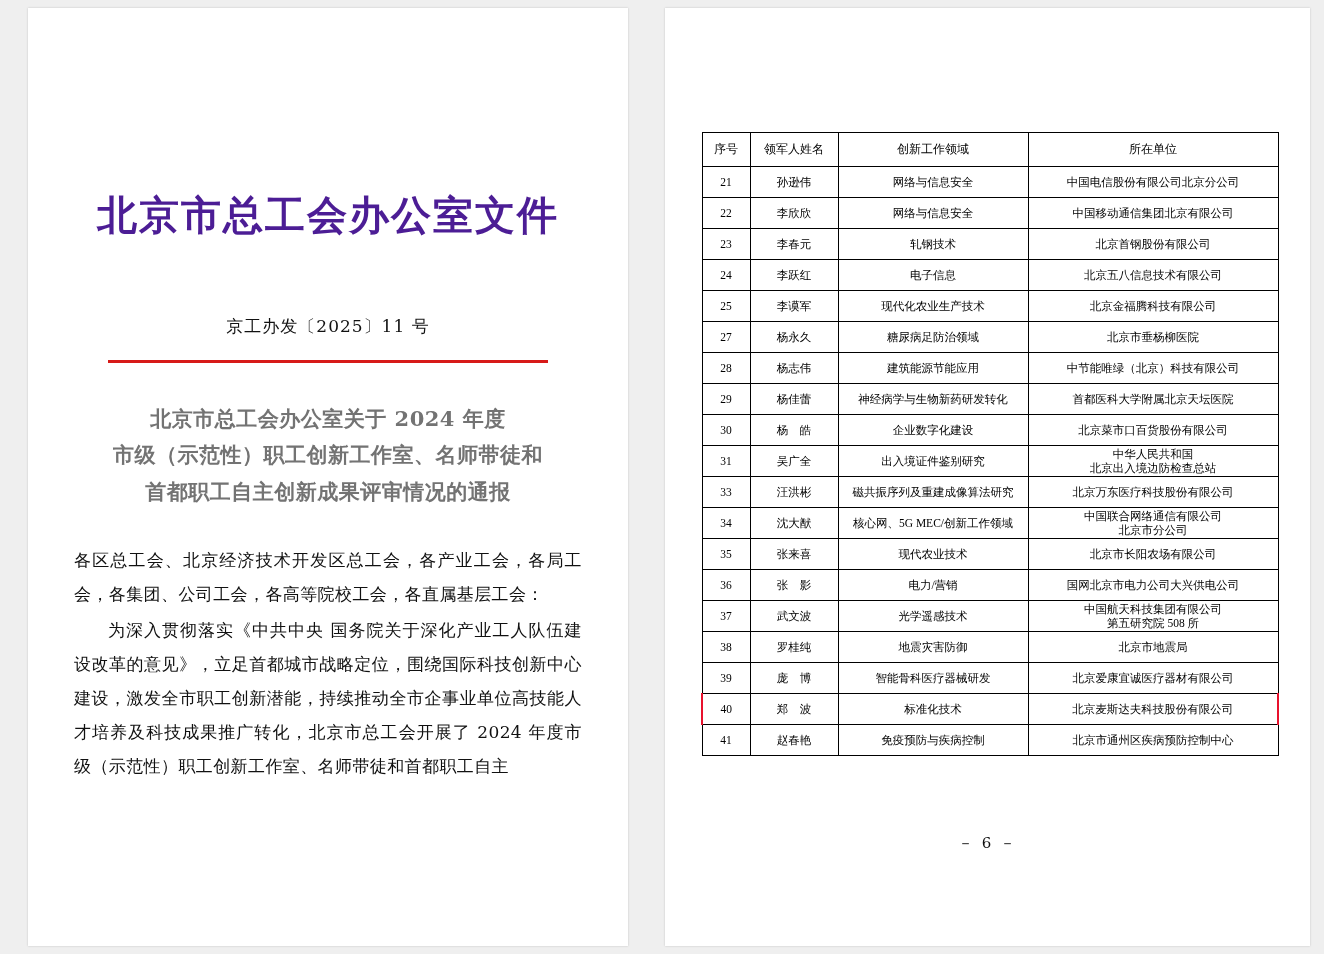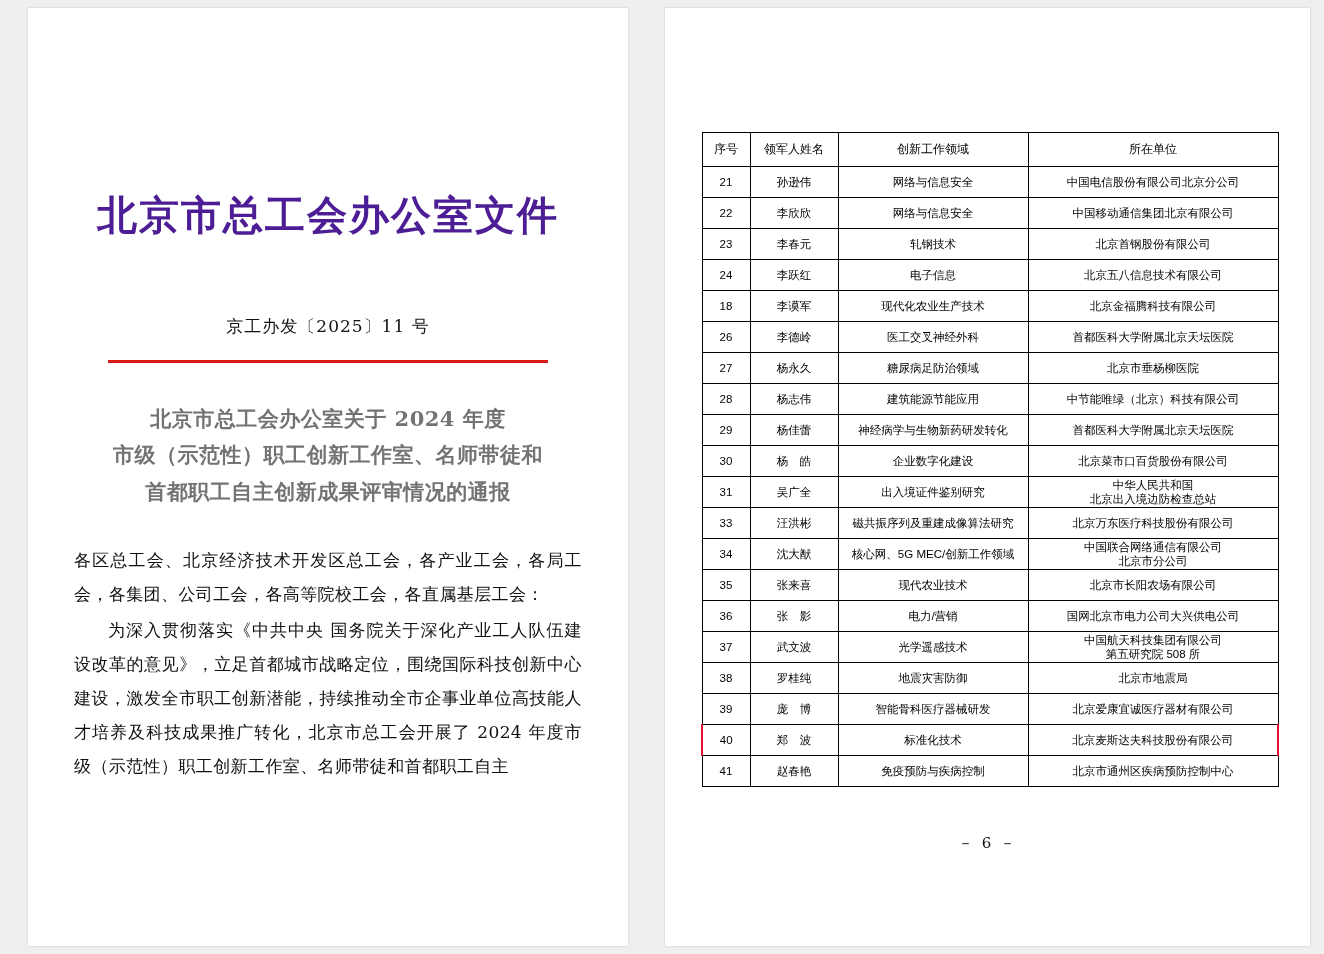--- a/index.html
+++ b/index.html
@@ -101,21 +101,21 @@
   .tbl-wrap {
     position: absolute;
     left: 36px;
     top: 124px;
     width: 576px;
   }
   table.roster {
     border-collapse: collapse;
     width: 100%;
     table-layout: fixed;
-    font-family: Liberation Sans, sans-serif;
+    font-family: Liberation Serif, serif;
   }
   table.roster th, table.roster td {
     border: 1px solid #000;
     text-align: center;
     vertical-align: middle;
     font-size: 11.5px;
     color: #000;
     padding: 0 2px;
     height: 30px;
     line-height: 1.25;
@@ -217,30 +217,24 @@
                 <td>轧钢技术</td>
                 <td>北京首钢股份有限公司</td>
               </tr>
               <tr>
                 <td>24</td>
                 <td>李跃红</td>
                 <td>电子信息</td>
                 <td>北京五八信息技术有限公司</td>
               </tr>
               <tr>
-                <td>18</td>
+                <td>25</td>
                 <td>李谟军</td>
                 <td>现代化农业生产技术</td>
                 <td>北京金福腾科技有限公司</td>
-              </tr>
-              <tr>
-                <td>26</td>
-                <td>李德岭</td>
-                <td>医工交叉神经外科</td>
-                <td>首都医科大学附属北京天坛医院</td>
               </tr>
               <tr>
                 <td>27</td>
                 <td>杨永久</td>
                 <td>糖尿病足防治领域</td>
                 <td>北京市垂杨柳医院</td>
               </tr>
               <tr>
                 <td>28</td>
                 <td>杨志伟</td>

